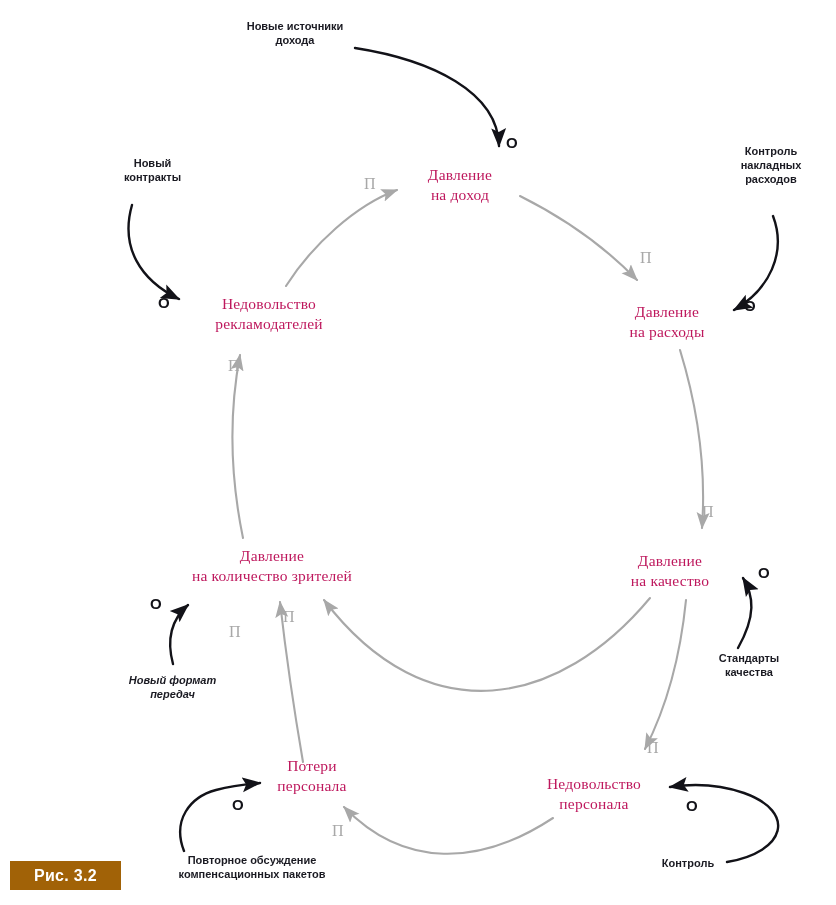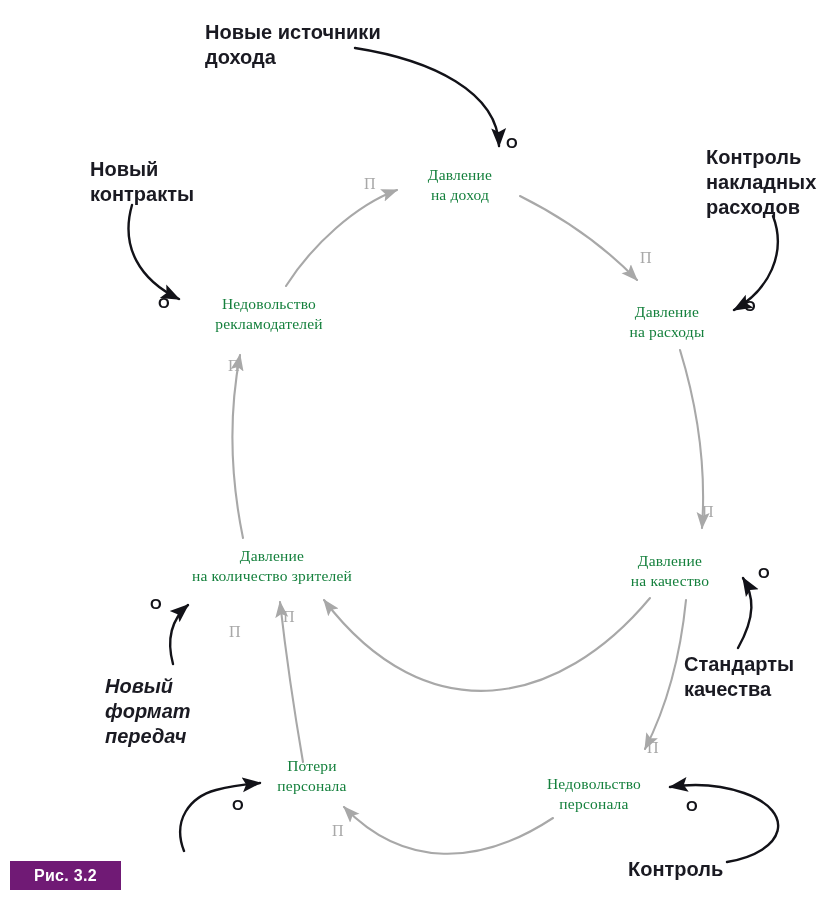--- a/index.html
+++ b/index.html
@@ -1,37 +1,37 @@
 <!DOCTYPE html>
 <html><head>
 <meta charset="utf-8">
 <style>
   html,body{margin:0;padding:0;background:#ffffff;}
   body{width:836px;height:905px;font-family:"Liberation Sans",sans-serif;position:relative;overflow:hidden;}
   #stage{position:relative;width:836px;height:905px;background:#fff;}
   svg.links{position:absolute;left:0;top:0;width:836px;height:905px;}
   .node-label{
-    position:absolute;text-align:center;color:#15803d;
+    position:absolute;text-align:center;color:#be185d;
     font-family:"Liberation Serif",serif;font-size:15.5px;line-height:1.28;
     font-weight:400;white-space:pre-line;letter-spacing:.2px;
   }
   .ext-label{
-    position:absolute;color:#1a1a22;
-    font-family:"Liberation Sans",sans-serif;font-size:20px;line-height:1.25;
+    position:absolute;text-align:center;color:#1a1a22;
+    font-family:"Liberation Sans",sans-serif;font-size:11px;line-height:1.25;
     font-weight:700;white-space:pre-line;
   }
   .sign{
     position:absolute;font-family:"Liberation Serif",serif;
     font-size:16px;line-height:1;font-weight:400;
   }
   .sign.gray{color:#a8a8a8;}
   .sign.black{color:#121218;font-weight:700;font-family:"Liberation Sans",sans-serif;font-size:15px;}
   #fig-caption{
     position:absolute;left:10px;top:861px;width:111px;height:29px;
-    background:#701a75;color:#ffffff;font-family:"Liberation Sans",sans-serif;
+    background:#a16207;color:#ffffff;font-family:"Liberation Sans",sans-serif;
     font-weight:700;font-size:16px;display:flex;align-items:center;justify-content:center;
     letter-spacing:.3px;
   }
 </style>
 </head>
 <body>
 
 <div id="stage">
 
   <svg class="links" viewBox="0 0 836 905">
@@ -82,20 +82,22 @@
 рекламодателей</div>
 
   <div class="ext-label" style="left:205px;top:20px;width:180px;">Новые источники
 дохода</div>
   <div class="ext-label" style="left:684px;top:652px;width:130px;">Стандарты
 качества</div>
   <div class="ext-label" style="left:706px;top:145px;width:130px;">Контроль
 накладных
 расходов</div>
   <div class="ext-label" style="left:628px;top:857px;width:120px;">Контроль</div>
+  <div class="ext-label" style="left:132px;top:854px;width:240px;">Повторное обсуждение
+компенсационных пакетов</div>
   <div class="ext-label" style="left:105px;top:674px;width:135px;font-style:italic;">Новый формат
 передач</div>
   <div class="ext-label" style="left:90px;top:157px;width:125px;">Новый
 контракты</div>
 
   <div class="sign gray" style="left:364px;top:176px;">П</div>
   <div class="sign gray" style="left:640px;top:250px;">П</div>
   <div class="sign gray" style="left:702px;top:504px;">П</div>
   <div class="sign gray" style="left:647px;top:740px;">П</div>
   <div class="sign gray" style="left:332px;top:823px;">П</div>

